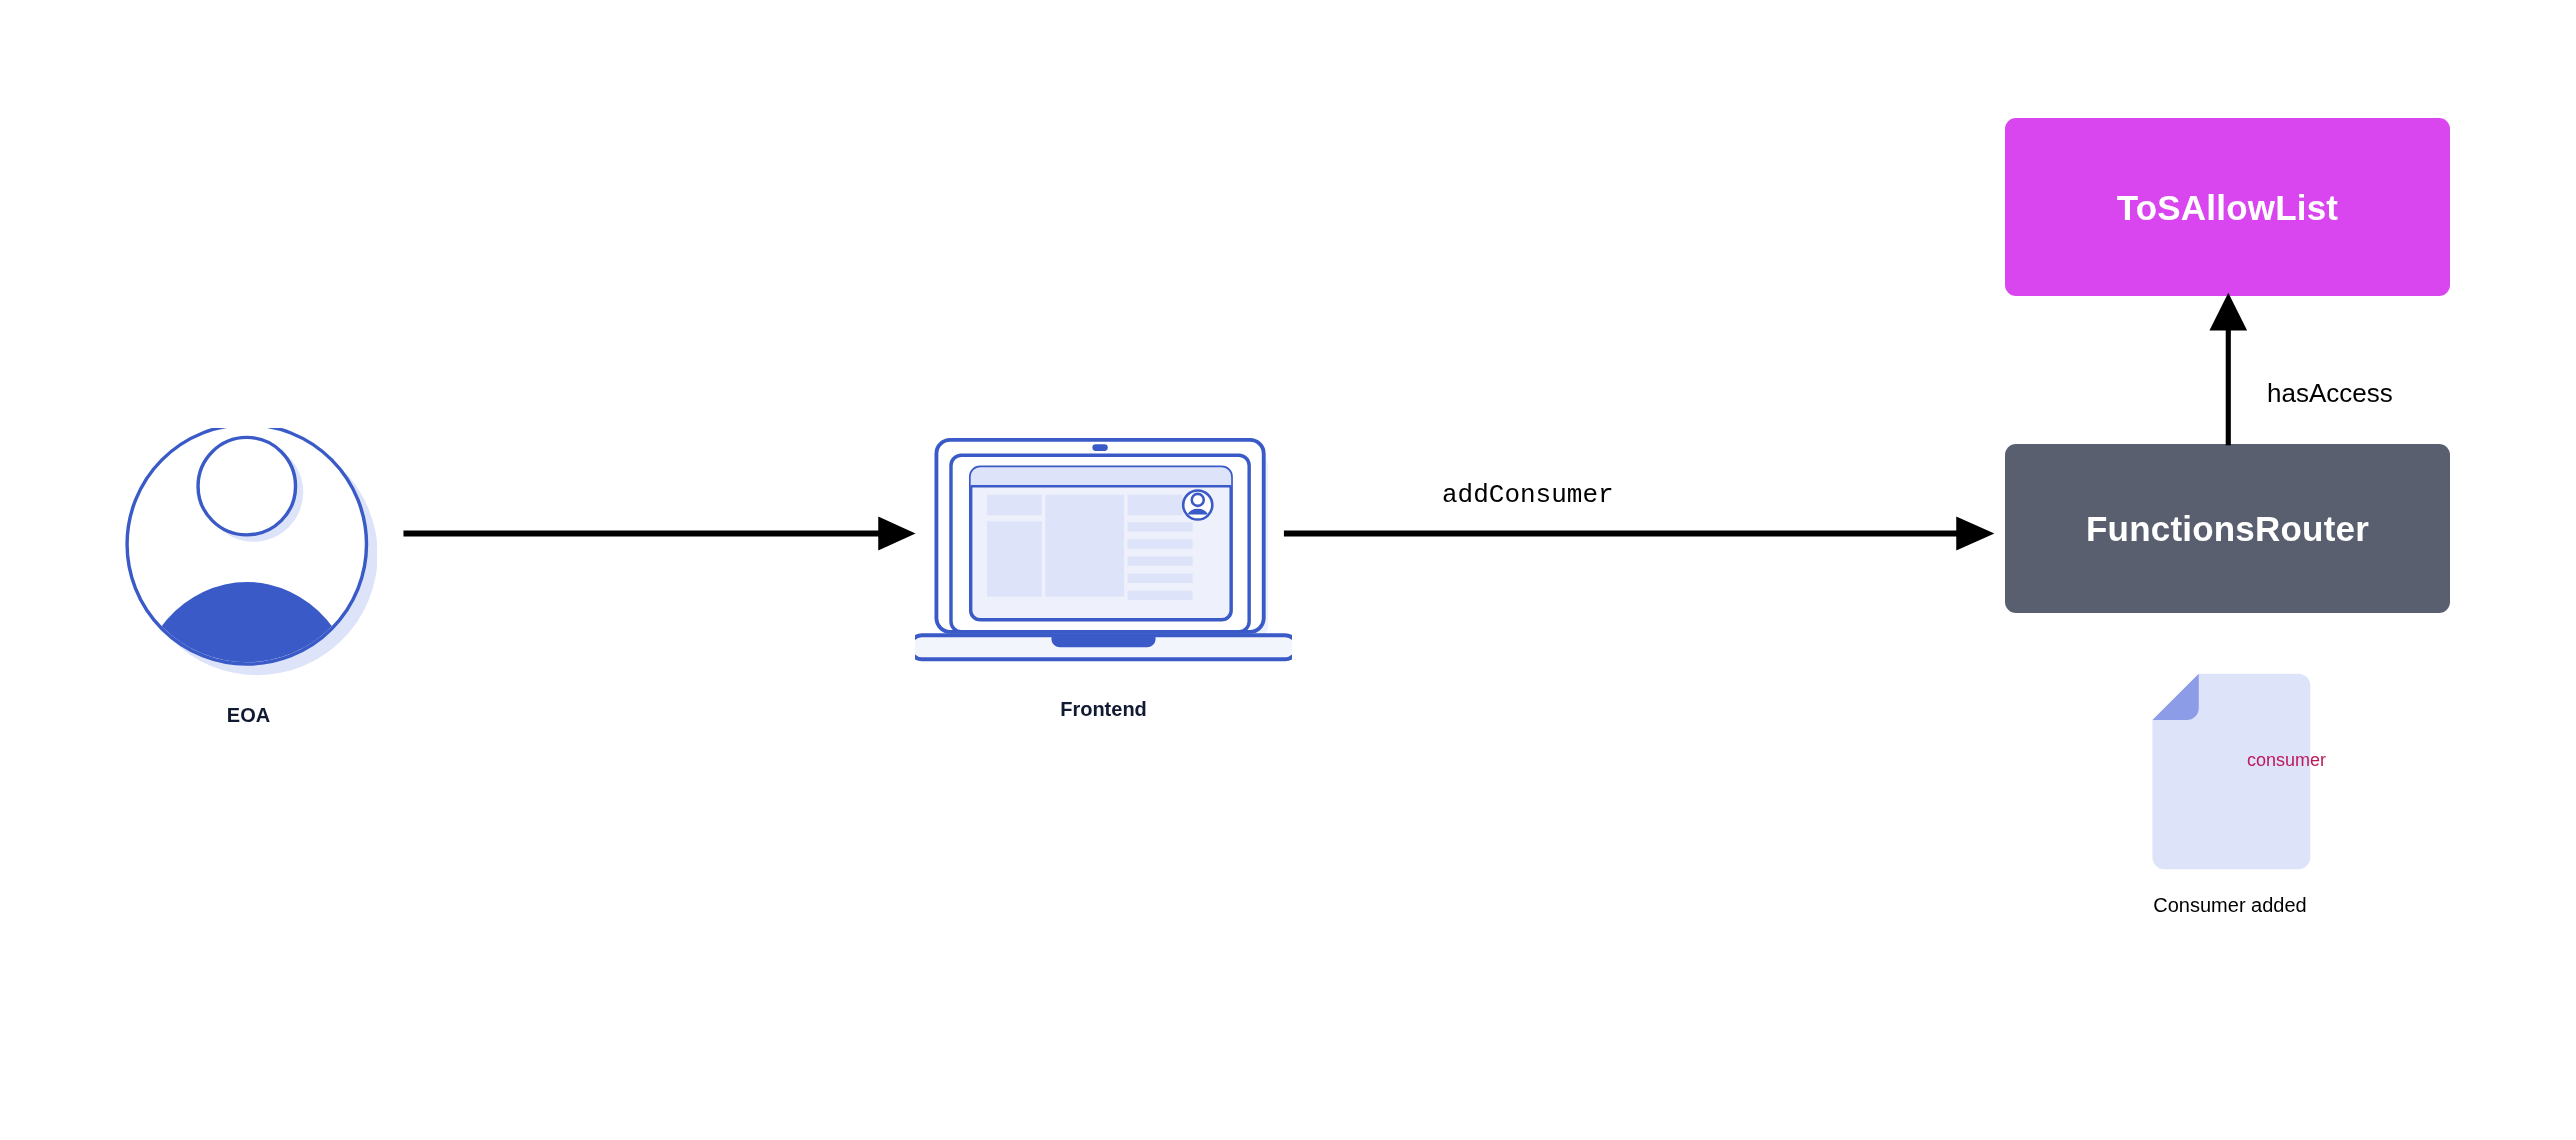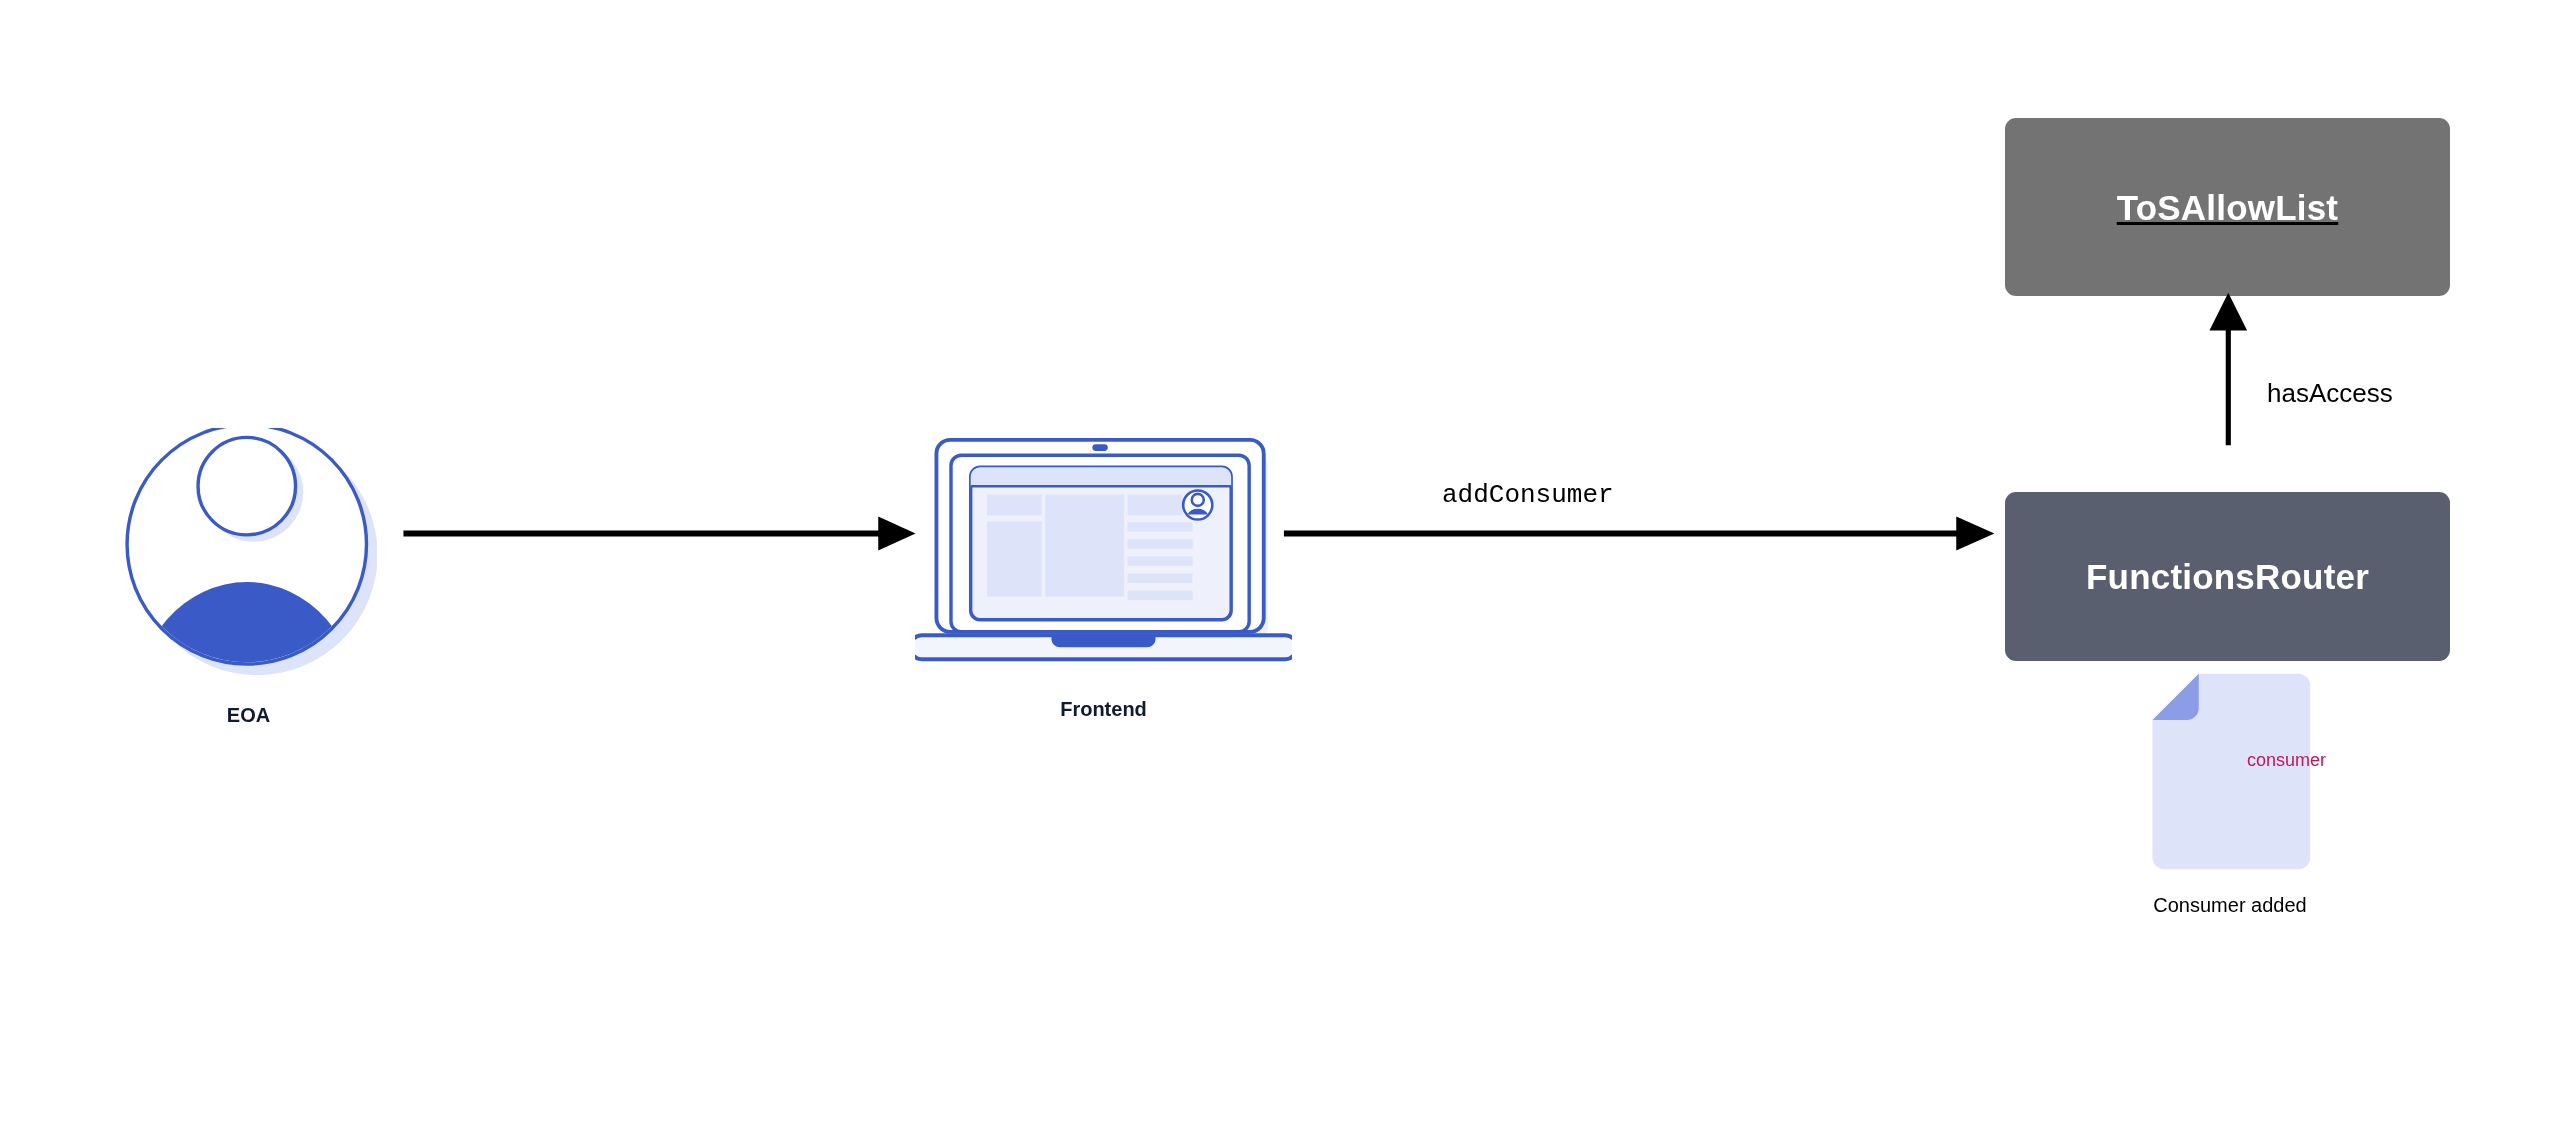--- a/index.html
+++ b/index.html
@@ -40,21 +40,20 @@
     left: 2005px;
     top: 118px;
     width: 445px;
     height: 178px;
   }
   #box-functionsrouter {
     left: 2005px;
     top: 444px;
     width: 445px;
     height: 169px;
-    margin-top: 48px;
   }
 
   
   #eoa-group {
     left: 120px;
     top: 428px;
     width: 266px;
     height: 343px;
   }
   #eoa-avatar {
@@ -229,21 +228,21 @@
     </svg>
     <div class="figure-caption" id="frontend-caption">Frontend</div>
   </div>
 
   <svg class="edge-svg" id="edge-frontend-router" viewBox="0 0 850 46" xmlns="http://www.w3.org/2000/svg">
     <line x1="5" y1="23" x2="800" y2="23" stroke="#000000" stroke-width="7"></line>
     <polygon points="798,3 843,23 798,43" fill="#000000"></polygon>
   </svg>
   <div class="edge-label" id="label-addconsumer">addConsumer</div>
 
-  <div class="node-box" id="box-tosallowlist" style="background:#737373;text-decoration:underline;">
+  <div class="node-box" id="box-tosallowlist" style="background:#d946ef;">
     <span class="node-label">ToSAllowList</span>
   </div>
 
   <div class="node-box" id="box-functionsrouter" style="background:#5a5f70;">
     <span class="node-label">FunctionsRouter</span>
   </div>
 
   <svg class="edge-svg" id="edge-router-tos" viewBox="0 0 56 182" xmlns="http://www.w3.org/2000/svg">
     <line x1="26" y1="180" x2="26" y2="36" stroke="#000000" stroke-width="6"></line>
     <polygon points="26,2 48,46 4,46" fill="#000000"></polygon>

